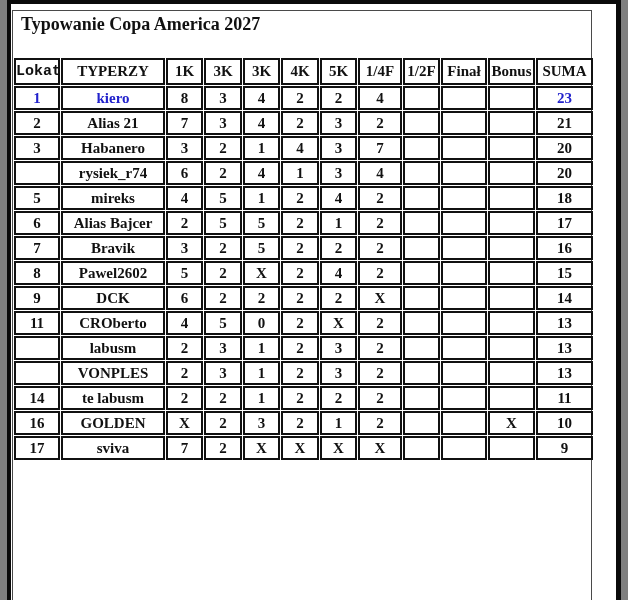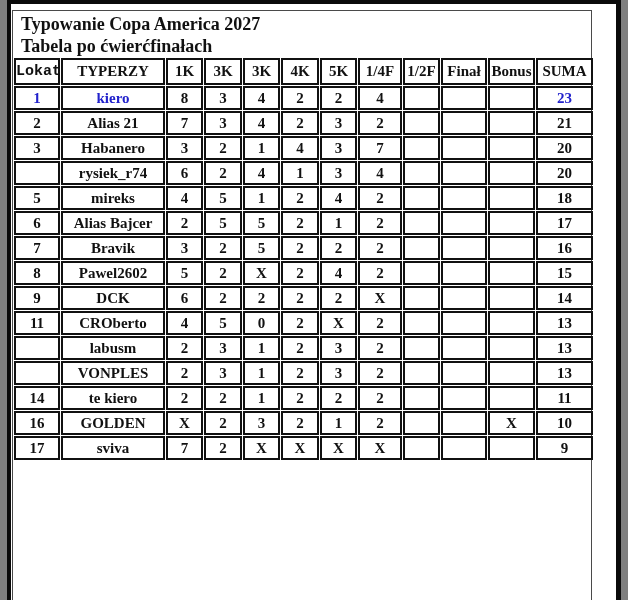--- a/index.html
+++ b/index.html
@@ -68,21 +68,20 @@
 
 <div class="frame-left-gray"></div>
 <div class="frame-top-black"></div>
 <div class="frame-left-black"></div>
 <div class="frame-right-black"></div>
 <div class="frame-right-gray"></div>
 
 <div class="inner-box">
   <div class="title-block">
     <div class="title-line">Typowanie Copa America 2027</div>
-    <div class="title-line">Tabela po ćwierćfinałach</div>
   </div>
 
   <table class="standings">
     <colgroup>
       <col style="width:46px">
         <col style="width:104px">
       <col style="width:37px">
         <col style="width:38px">
         <col style="width:37px">
       <col style="width:38px">
@@ -273,21 +272,21 @@
           <td class="cell-value">2</td>
           <td class="cell-value">3</td>
           <td class="cell-value">2</td>
           <td class="cell-value"></td>
           <td class="cell-value"></td>
           <td class="cell-value"></td>
           <td class="cell-suma">13</td>
         </tr>
         <tr>
           <td class="cell-lokata">14</td>
-          <td class="cell-name">te kiero</td>
+          <td class="cell-name">te labusm</td>
           <td class="cell-value">2</td>
           <td class="cell-value">2</td>
           <td class="cell-value">1</td>
           <td class="cell-value">2</td>
           <td class="cell-value">2</td>
           <td class="cell-value">2</td>
           <td class="cell-value"></td>
           <td class="cell-value"></td>
           <td class="cell-value"></td>
           <td class="cell-suma">11</td>

